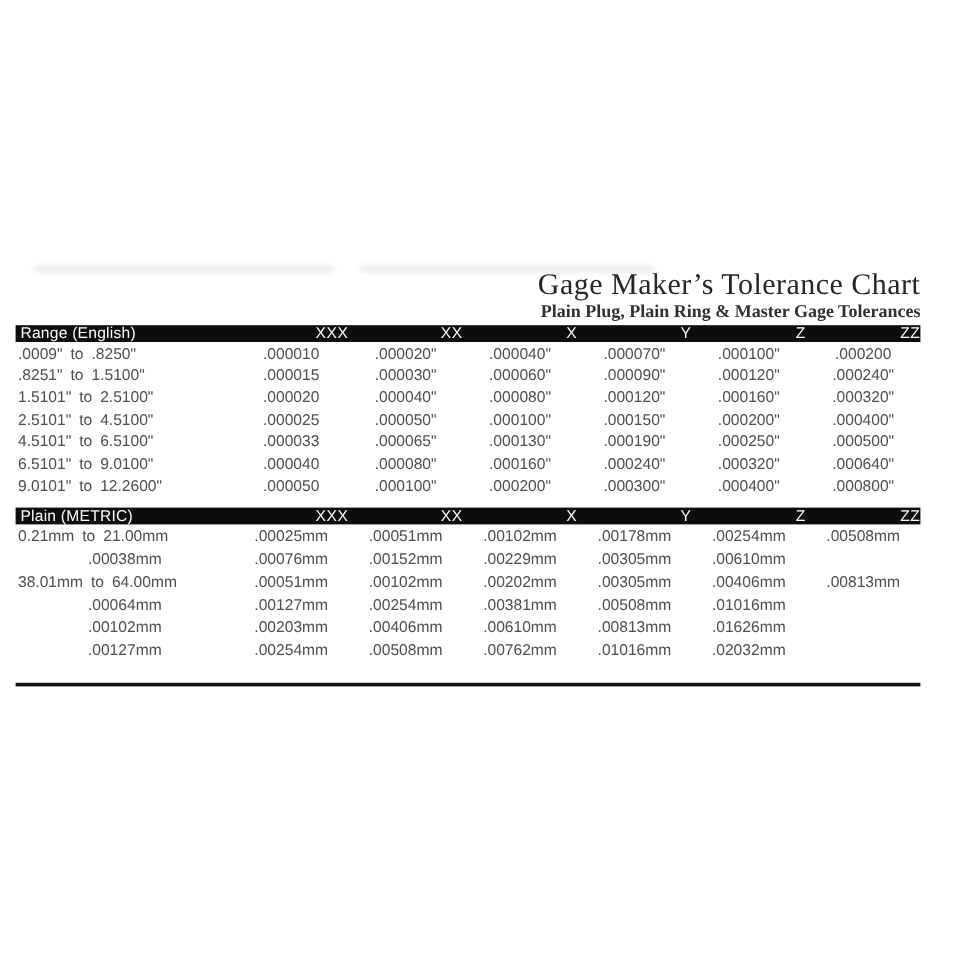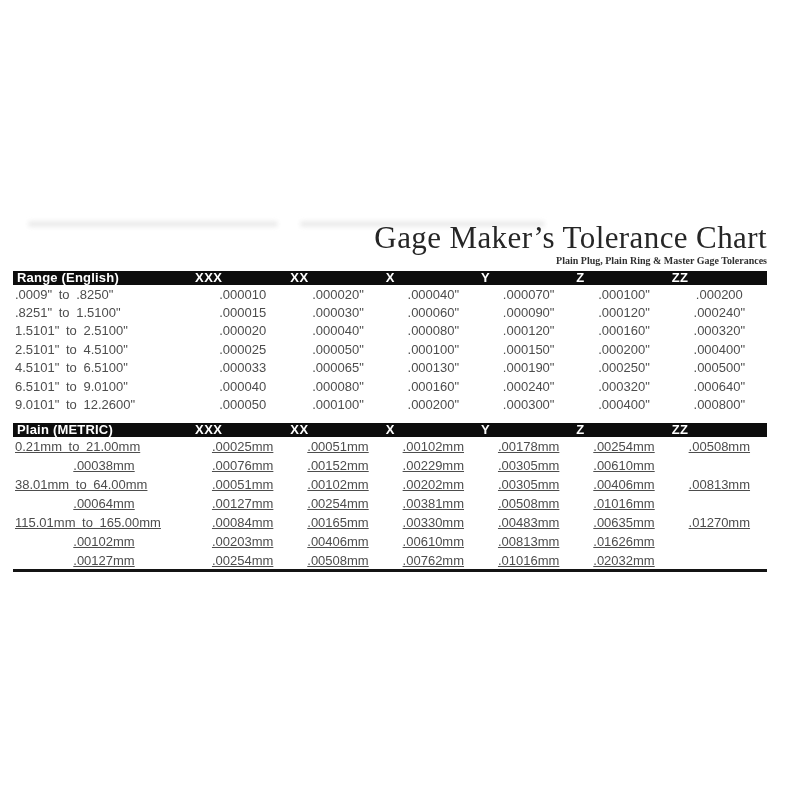--- a/index.html
+++ b/index.html
@@ -10,42 +10,42 @@
   
   .ghost-a, .ghost-b {
     position:absolute; top:221px; height:6px; background:#dcdcdc;
     filter:blur(2px); opacity:0.55; border-radius:3px;
   }
   .ghost-a { left:28px;  width:250px; }
   .ghost-b { left:300px; width:245px; }
 
   .heading { position:absolute; top:223px; right:33px; text-align:right; }
   .title {
-    font-family:"Liberation Serif", serif; font-size:31px; line-height:29px;
+    font-family:"Liberation Serif", serif; font-size:25px; line-height:29px;
     color:#262626; letter-spacing:0.4px; white-space:nowrap;
   }
   .subtitle {
-    font-family:"Liberation Serif", serif; font-weight:bold; font-size:10px;
+    font-family:"Liberation Serif", serif; font-weight:bold; font-size:15px;
     line-height:15px; color:#303030; margin-top:1px; white-space:nowrap;
   }
 
   .table { position:absolute; left:13px; top:271px; width:754px; }
   .hdr {
     display:grid; grid-template-columns:182px repeat(6,1fr);
-    background:#0d0d0d; color:#ffffff; font-weight:bold; font-size:13px;
+    background:#0d0d0d; color:#ffffff; font-weight:normal; font-size:13px;
     height:14px; line-height:14px; align-items:center;
   }
   .hdr .range-label { text-align:left; padding-left:4px; letter-spacing:0.2px; }
-  .hdr .col { text-align:left; letter-spacing:0.5px; }
+  .hdr .col { text-align:right; letter-spacing:0.5px; }
 
   .datarow {
     display:grid; grid-template-columns:182px repeat(6,1fr);
     height:18.4px; align-items:center; font-size:13px; color:#4d4d4d;
   }
-  .section-metric .datarow { height:19px;text-decoration:underline; }
+  .section-metric .datarow { height:19px; }
   .datarow .range { text-align:left; padding-left:2px; word-spacing:3px; white-space:nowrap; }
   .datarow .val   { text-align:center; white-space:nowrap; }
 
   .section-gap { height:9px; }
   .bottom-rule {
     position:absolute; left:13px; top:569px; width:754px; height:3px; background:#141414;
   }
 </style>
 </head>
 <body>
@@ -173,29 +173,20 @@
         </div>
         <div class="datarow">
           <div class="val">.00064mm</div>
           <div class="val">.00127mm</div>
           <div class="val">.00254mm</div>
           <div class="val">.00381mm</div>
           <div class="val">.00508mm</div>
           <div class="val">.01016mm</div>
         </div>
         <div class="datarow">
-          <div class="range">115.01mm to 165.00mm</div>
-          <div class="val">.00084mm</div>
-          <div class="val">.00165mm</div>
-          <div class="val">.00330mm</div>
-          <div class="val">.00483mm</div>
-          <div class="val">.00635mm</div>
-          <div class="val">.01270mm</div>
-        </div>
-        <div class="datarow">
           <div class="val">.00102mm</div>
           <div class="val">.00203mm</div>
           <div class="val">.00406mm</div>
           <div class="val">.00610mm</div>
           <div class="val">.00813mm</div>
           <div class="val">.01626mm</div>
         </div>
         <div class="datarow">
           <div class="val">.00127mm</div>
           <div class="val">.00254mm</div>

